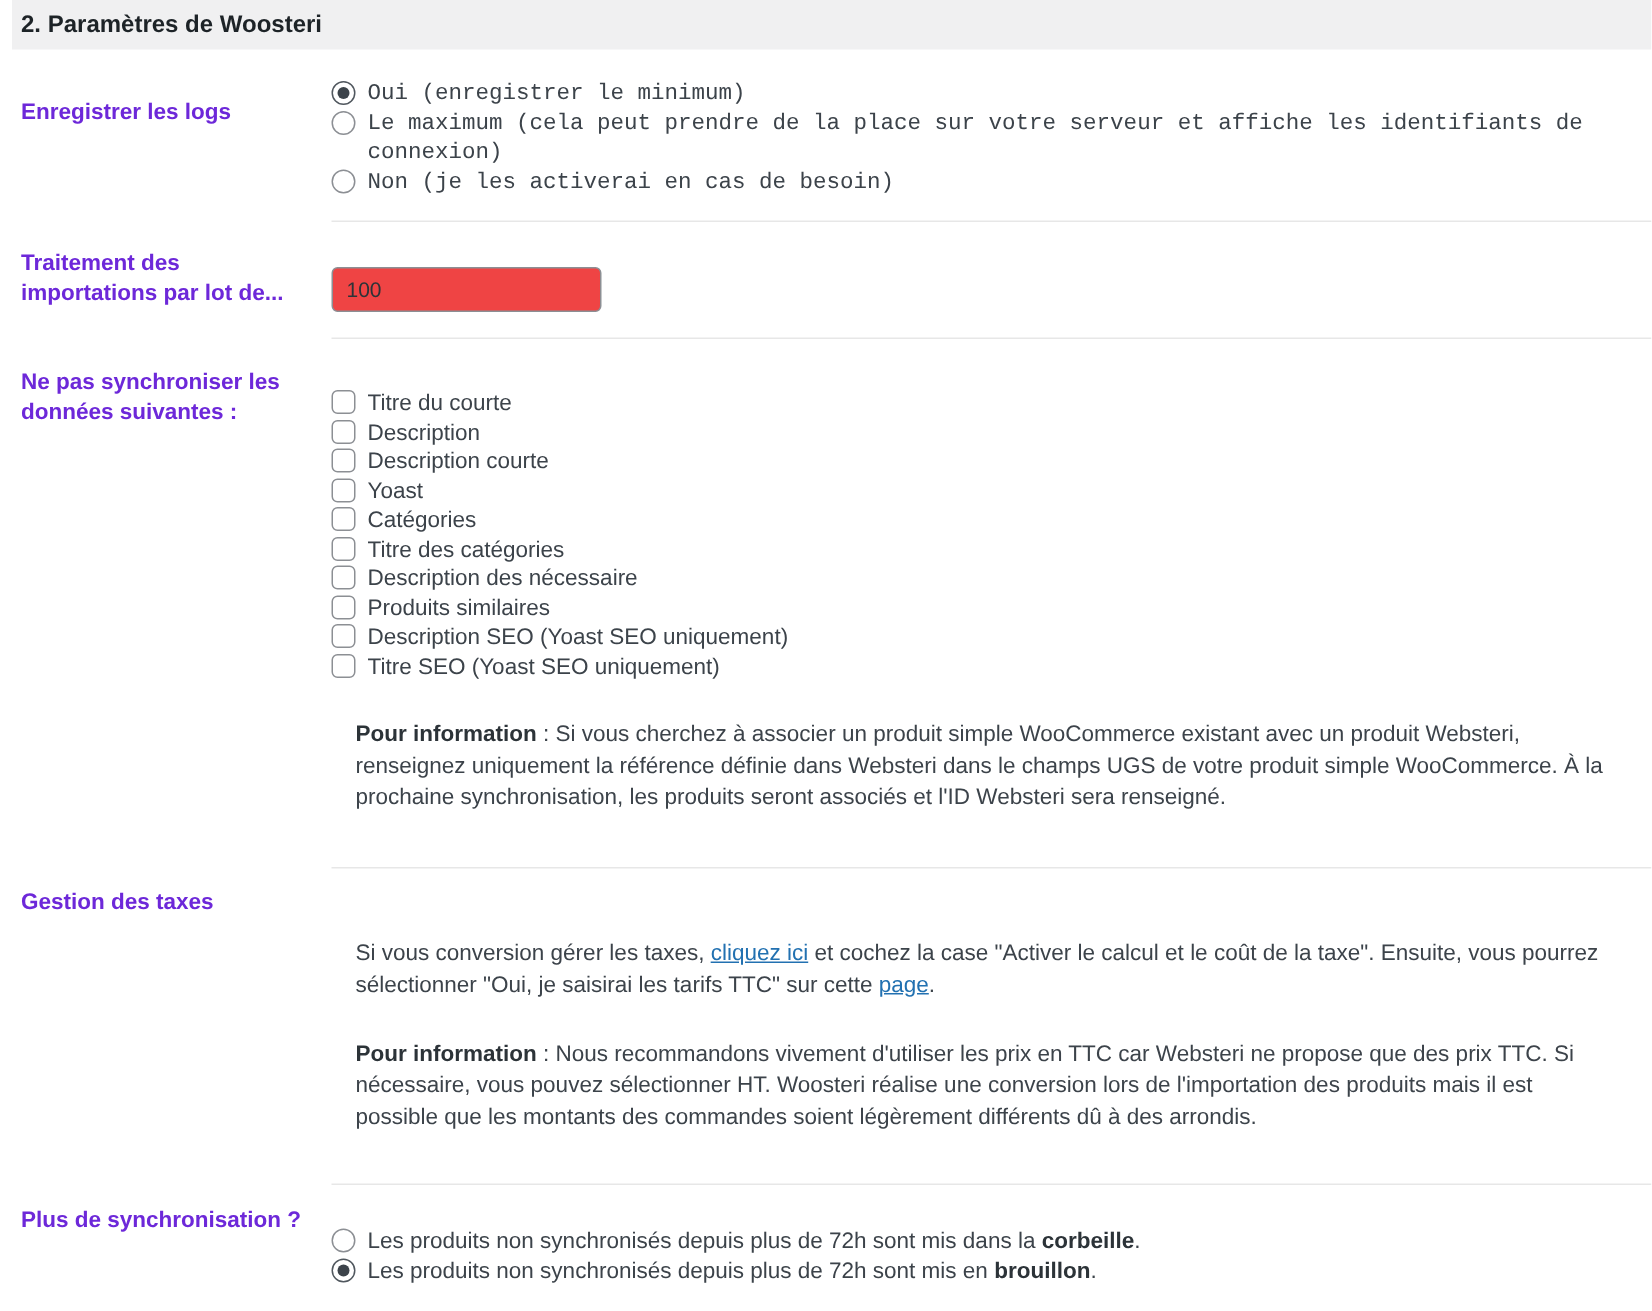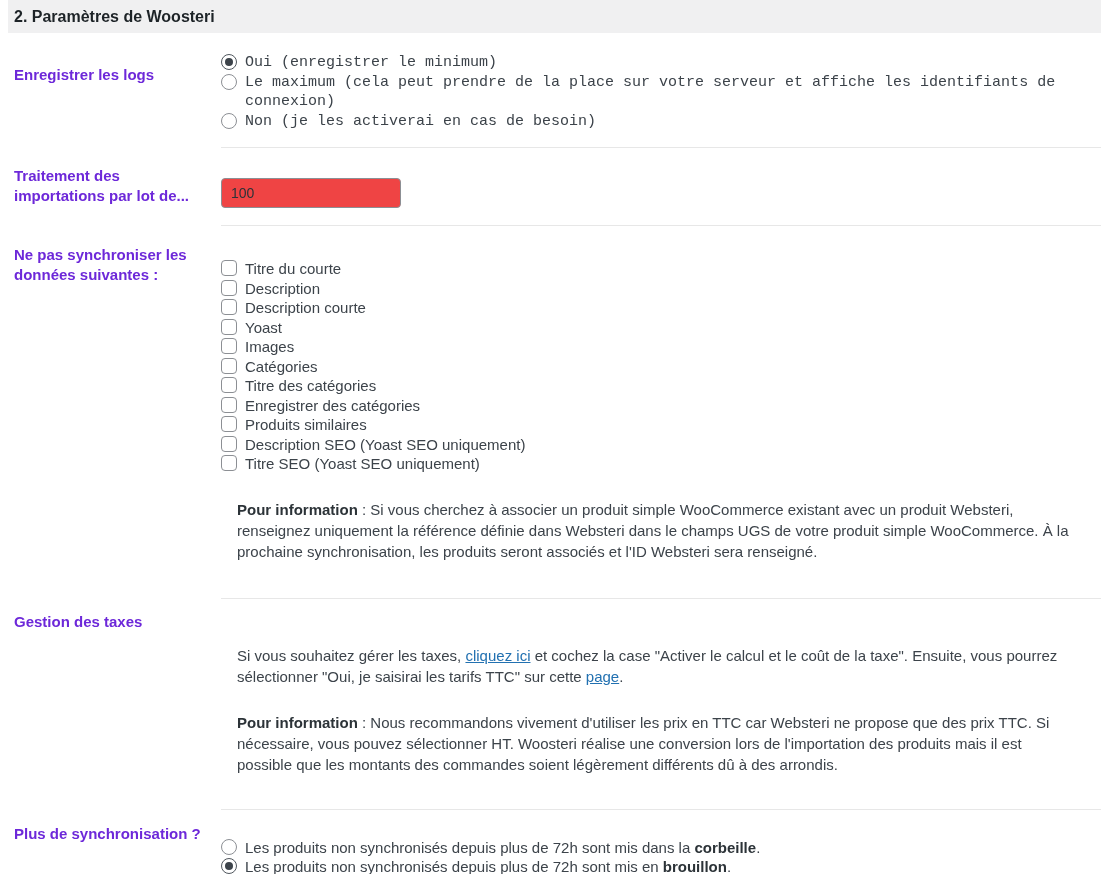--- a/index.html
+++ b/index.html
@@ -127,38 +127,34 @@
           <span>Description</span>
         </label>
         <label class="opt">
           <span class="checkbox"></span>
           <span>Description courte</span>
         </label>
         <label class="opt">
           <span class="checkbox"></span>
           <span>Yoast</span>
         </label>
-        <label class="opt">
-          <span class="checkbox"></span>
-          <span>Images</span>
-        </label>
       </div>
 
       <div class="cb-group">
         <label class="opt">
           <span class="checkbox"></span>
           <span>Catégories</span>
         </label>
         <label class="opt">
           <span class="checkbox"></span>
           <span>Titre des catégories</span>
         </label>
         <label class="opt">
           <span class="checkbox"></span>
-          <span>Enregistrer des catégories</span>
+          <span>Description des nécessaire</span>
         </label>
       </div>
 
       <div class="cb-group">
         <label class="opt">
           <span class="checkbox"></span>
           <span>Produits similaires</span>
         </label>
       </div>
 
@@ -173,21 +169,21 @@
         </label>
       </div>
 
       <p class="para info"><b>Pour information</b><span> : Si vous cherchez à associer un produit simple WooCommerce existant avec un produit Websteri, renseignez uniquement la référence définie dans Websteri dans le champs UGS de votre produit simple WooCommerce. À la prochaine synchronisation, les produits seront associés et l'ID Websteri sera renseigné.</span></p>
     </div>
   </div>
 
   <div class="row row-taxes">
     <div class="th">Gestion des taxes</div>
     <div class="td">
-      <p class="para"><span>Si vous souhaitez gérer les taxes, </span><a class="link">cliquez ici</a><span> et cochez la case "Activer le calcul et le coût de la taxe". Ensuite, vous pourrez sélectionner "Oui, je saisirai les tarifs TTC" sur cette </span><a class="link">page</a><span>.</span></p>
+      <p class="para"><span>Si vous conversion gérer les taxes, </span><a class="link">cliquez ici</a><span> et cochez la case "Activer le calcul et le coût de la taxe". Ensuite, vous pourrez sélectionner "Oui, je saisirai les tarifs TTC" sur cette </span><a class="link">page</a><span>.</span></p>
       <p class="para info"><b>Pour information</b><span> : Nous recommandons vivement d'utiliser les prix en TTC car Websteri ne propose que des prix TTC. Si nécessaire, vous pouvez sélectionner HT. Woosteri réalise une conversion lors de l'importation des produits mais il est possible que les montants des commandes soient légèrement différents dû à des arrondis.</span></p>
     </div>
   </div>
 
   <div class="row row-moresync">
     <div class="th">Plus de synchronisation ?</div>
     <div class="td">
       <label class="opt">
         <span class="radio"></span>
         <span><span>Les produits non synchronisés depuis plus de 72h sont mis dans la </span><b>corbeille</b><span>.</span></span>

